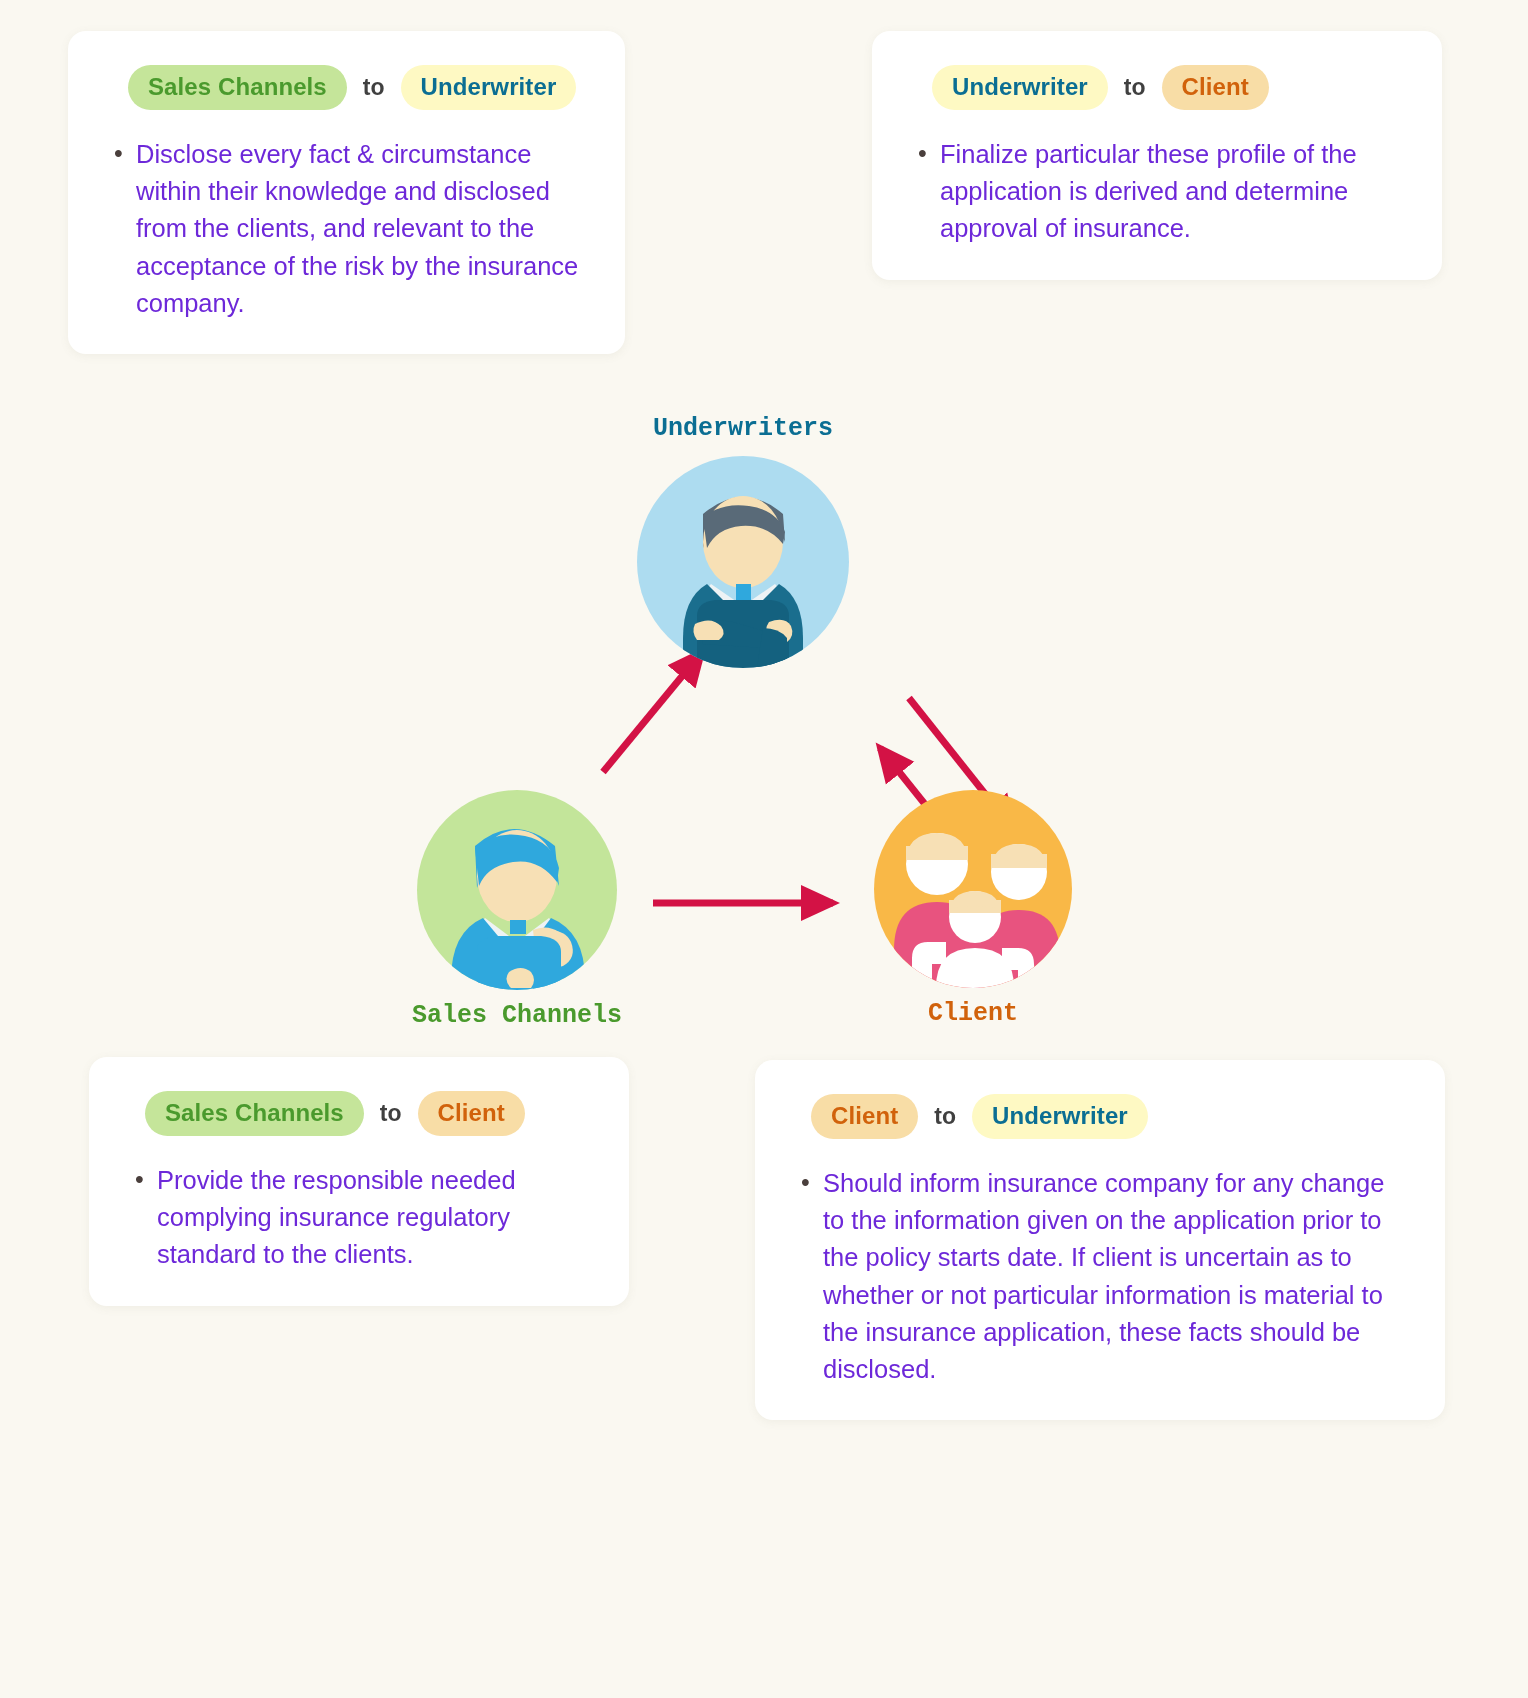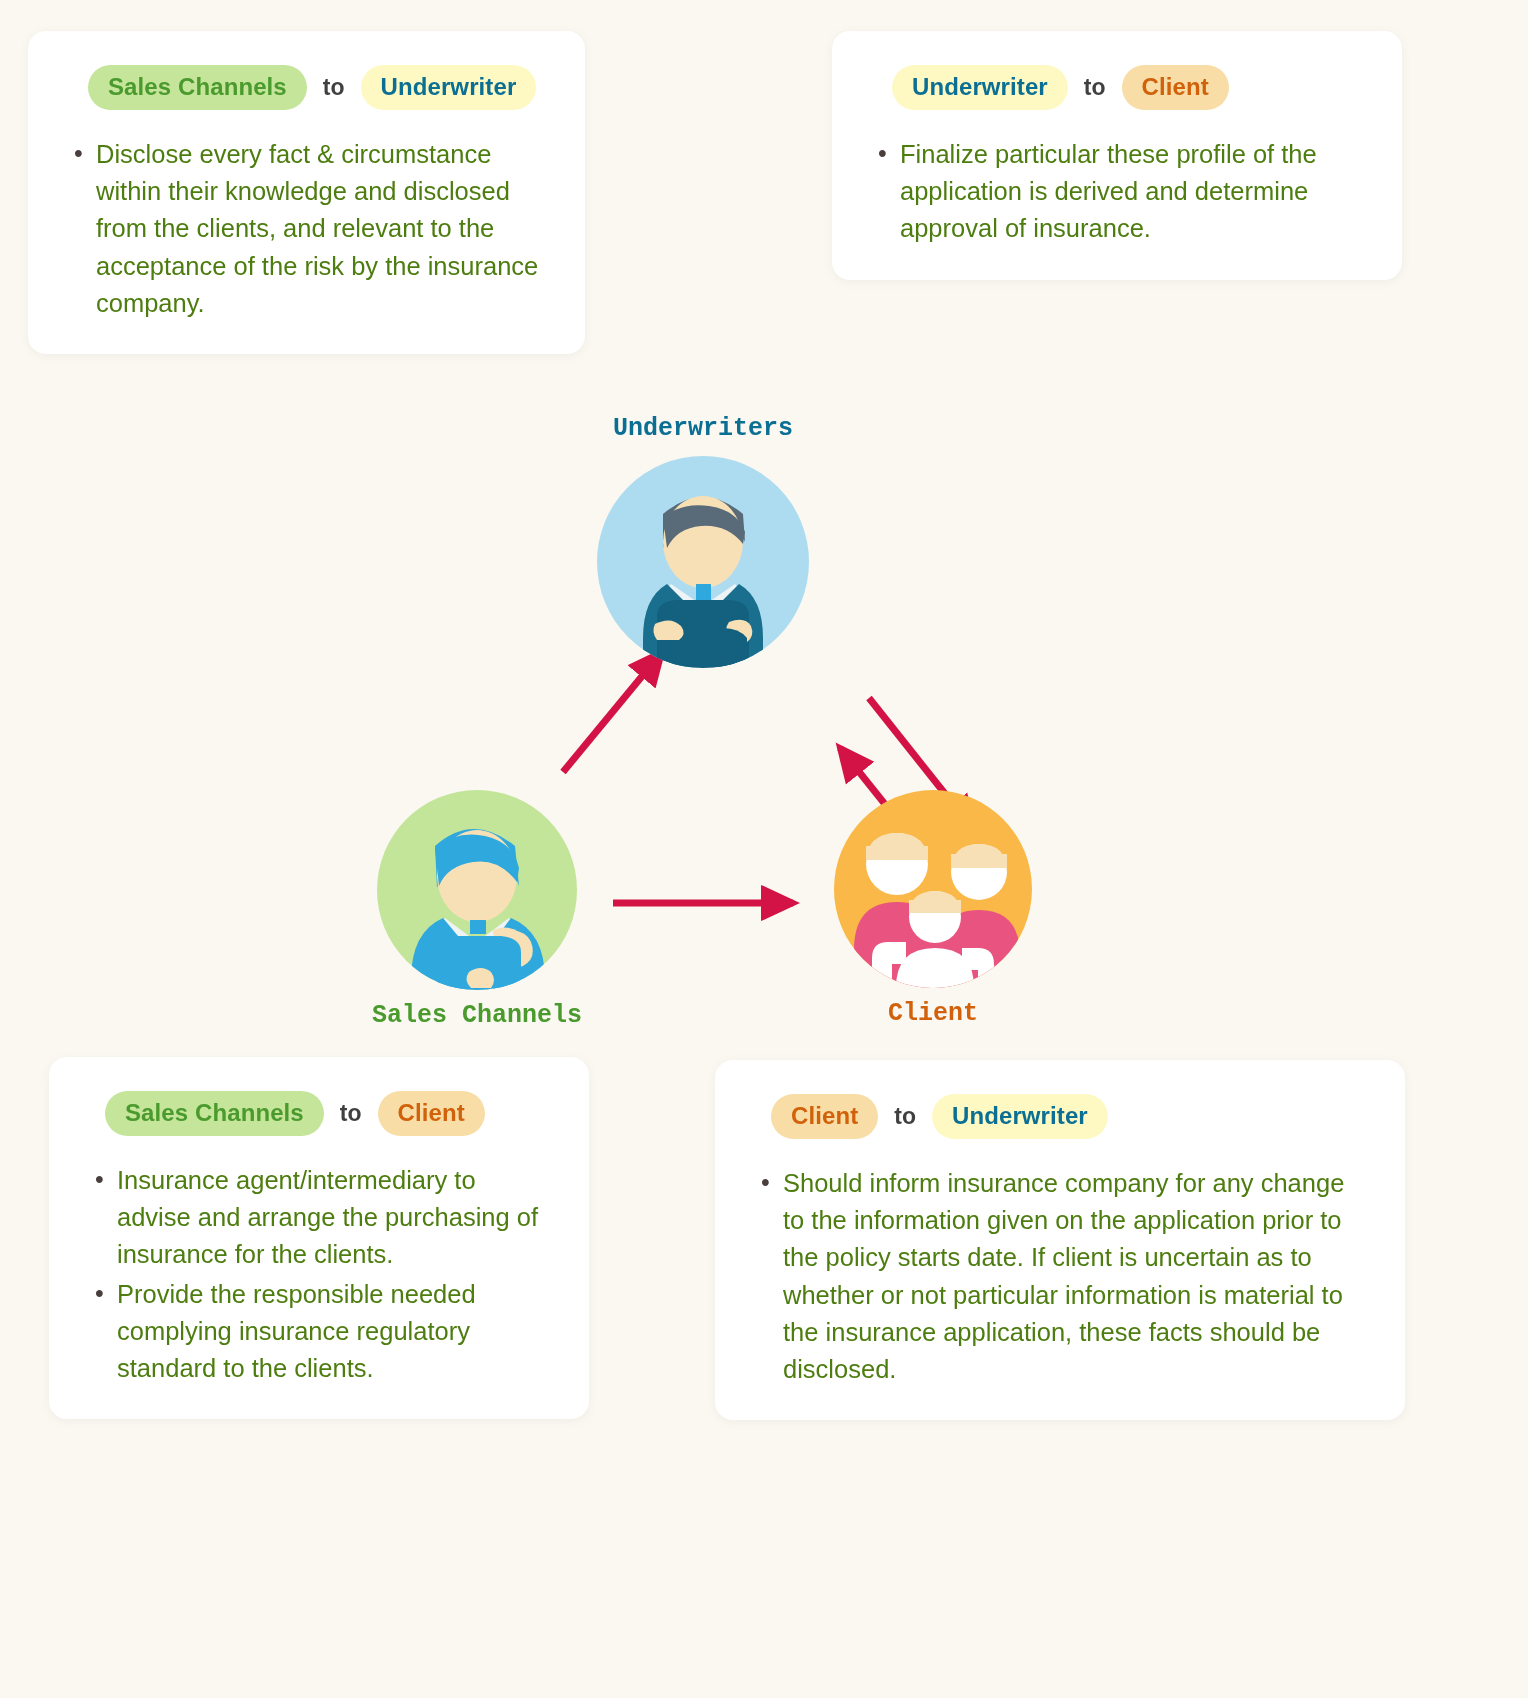--- a/index.html
+++ b/index.html
@@ -9,20 +9,21 @@
     height: 1698px;
     background: #faf8f1;
     font-family: "Liberation Sans", sans-serif;
     position: relative;
     overflow: hidden;
   }
 
   .stage {
     position: absolute;
     inset: 0;
+    margin-left: 40px;
   }
 
   
   .card {
     position: absolute;
     background: #ffffff;
     border-radius: 18px;
     box-shadow: 0 2px 10px rgba(120, 110, 90, 0.08);
     padding: 34px 40px 30px 34px;
   }
@@ -64,21 +65,21 @@
   
   ul.bullets {
     list-style: none;
     padding-left: 8px;
   }
   ul.bullets li {
     position: relative;
     padding-left: 26px;
     font-size: 25.5px;
     line-height: 1.46;
-    color: #4d7c0f;
+    color: #6d28d9;
     margin-bottom: 2px;
   }
   ul.bullets li::before {
     content: "\2022";
     position: absolute;
     left: 4px;
     top: -1px;
     font-size: 25px;
     color: #4a3f3c;
   }
@@ -149,21 +150,20 @@
     </ul>
   </div>
 
   <div class="card card-bl">
     <div class="chip-row">
       <span class="chip chip-sales">Sales Channels</span>
       <span class="to-word">to</span>
       <span class="chip chip-client">Client</span>
     </div>
     <ul class="bullets">
-      <li>Insurance agent/intermediary to advise and arrange the purchasing of insurance for the clients.</li>
       <li>Provide the responsible needed complying insurance regulatory standard to the clients.</li>
     </ul>
   </div>
 
   <div class="card card-br">
     <div class="chip-row">
       <span class="chip chip-client">Client</span>
       <span class="to-word">to</span>
       <span class="chip chip-under">Underwriter</span>
     </div>

